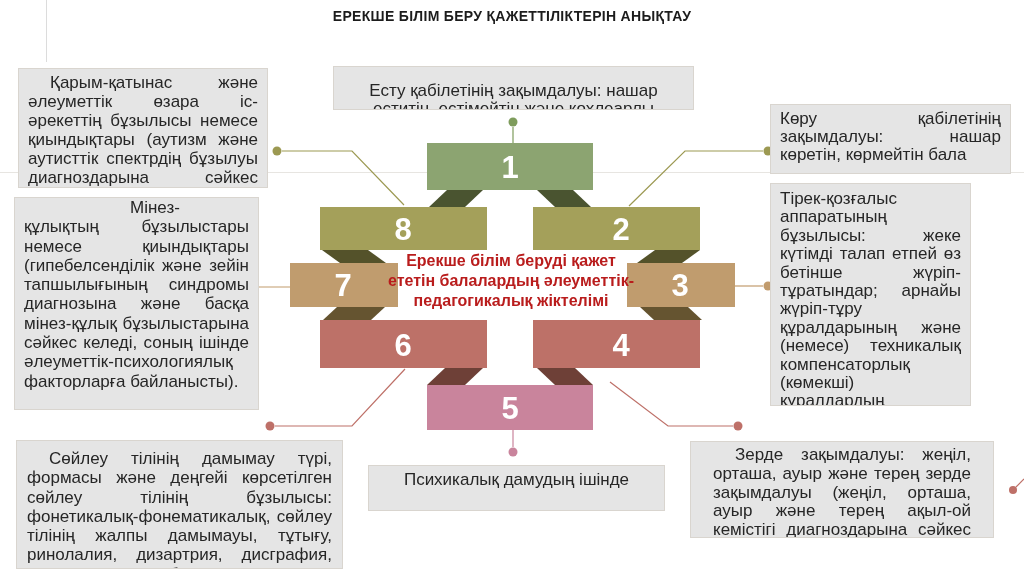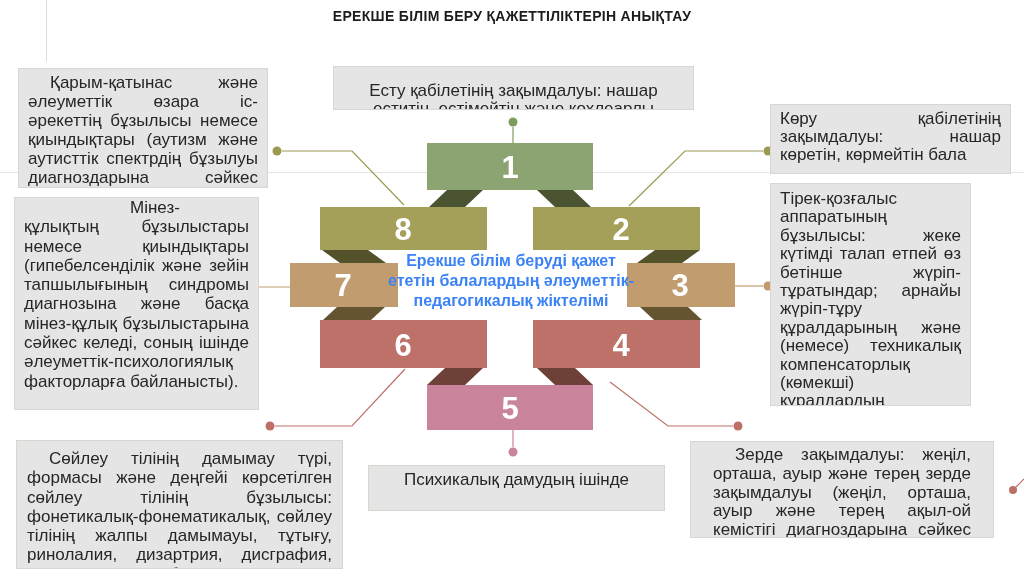--- a/index.html
+++ b/index.html
@@ -18,21 +18,21 @@
   .note-box{
     position:absolute;background:#e5e5e5;border:1px solid #d9d5cf;box-sizing:border-box;
     font-size:17px;line-height:19px;text-align:justify;overflow:hidden;z-index:2;
   }
   .note-box p{margin:0;}
   .center-text{text-align:center;}
   .indent-sm p{text-indent:22px;}
   .indent-lg p{text-indent:106px;}
   #center-label{
     position:absolute;left:383px;top:251px;width:256px;z-index:2;
-    text-align:center;font-size:16px;font-weight:bold;line-height:20px;color:#3b82f6;
+    text-align:center;font-size:16px;font-weight:bold;line-height:20px;color:#b91c1c;
   }
 </style>
 </head>
 <body>
 
 <div id="slide">
 
   <div class="hline"></div>
   <div class="vline"></div>
 

